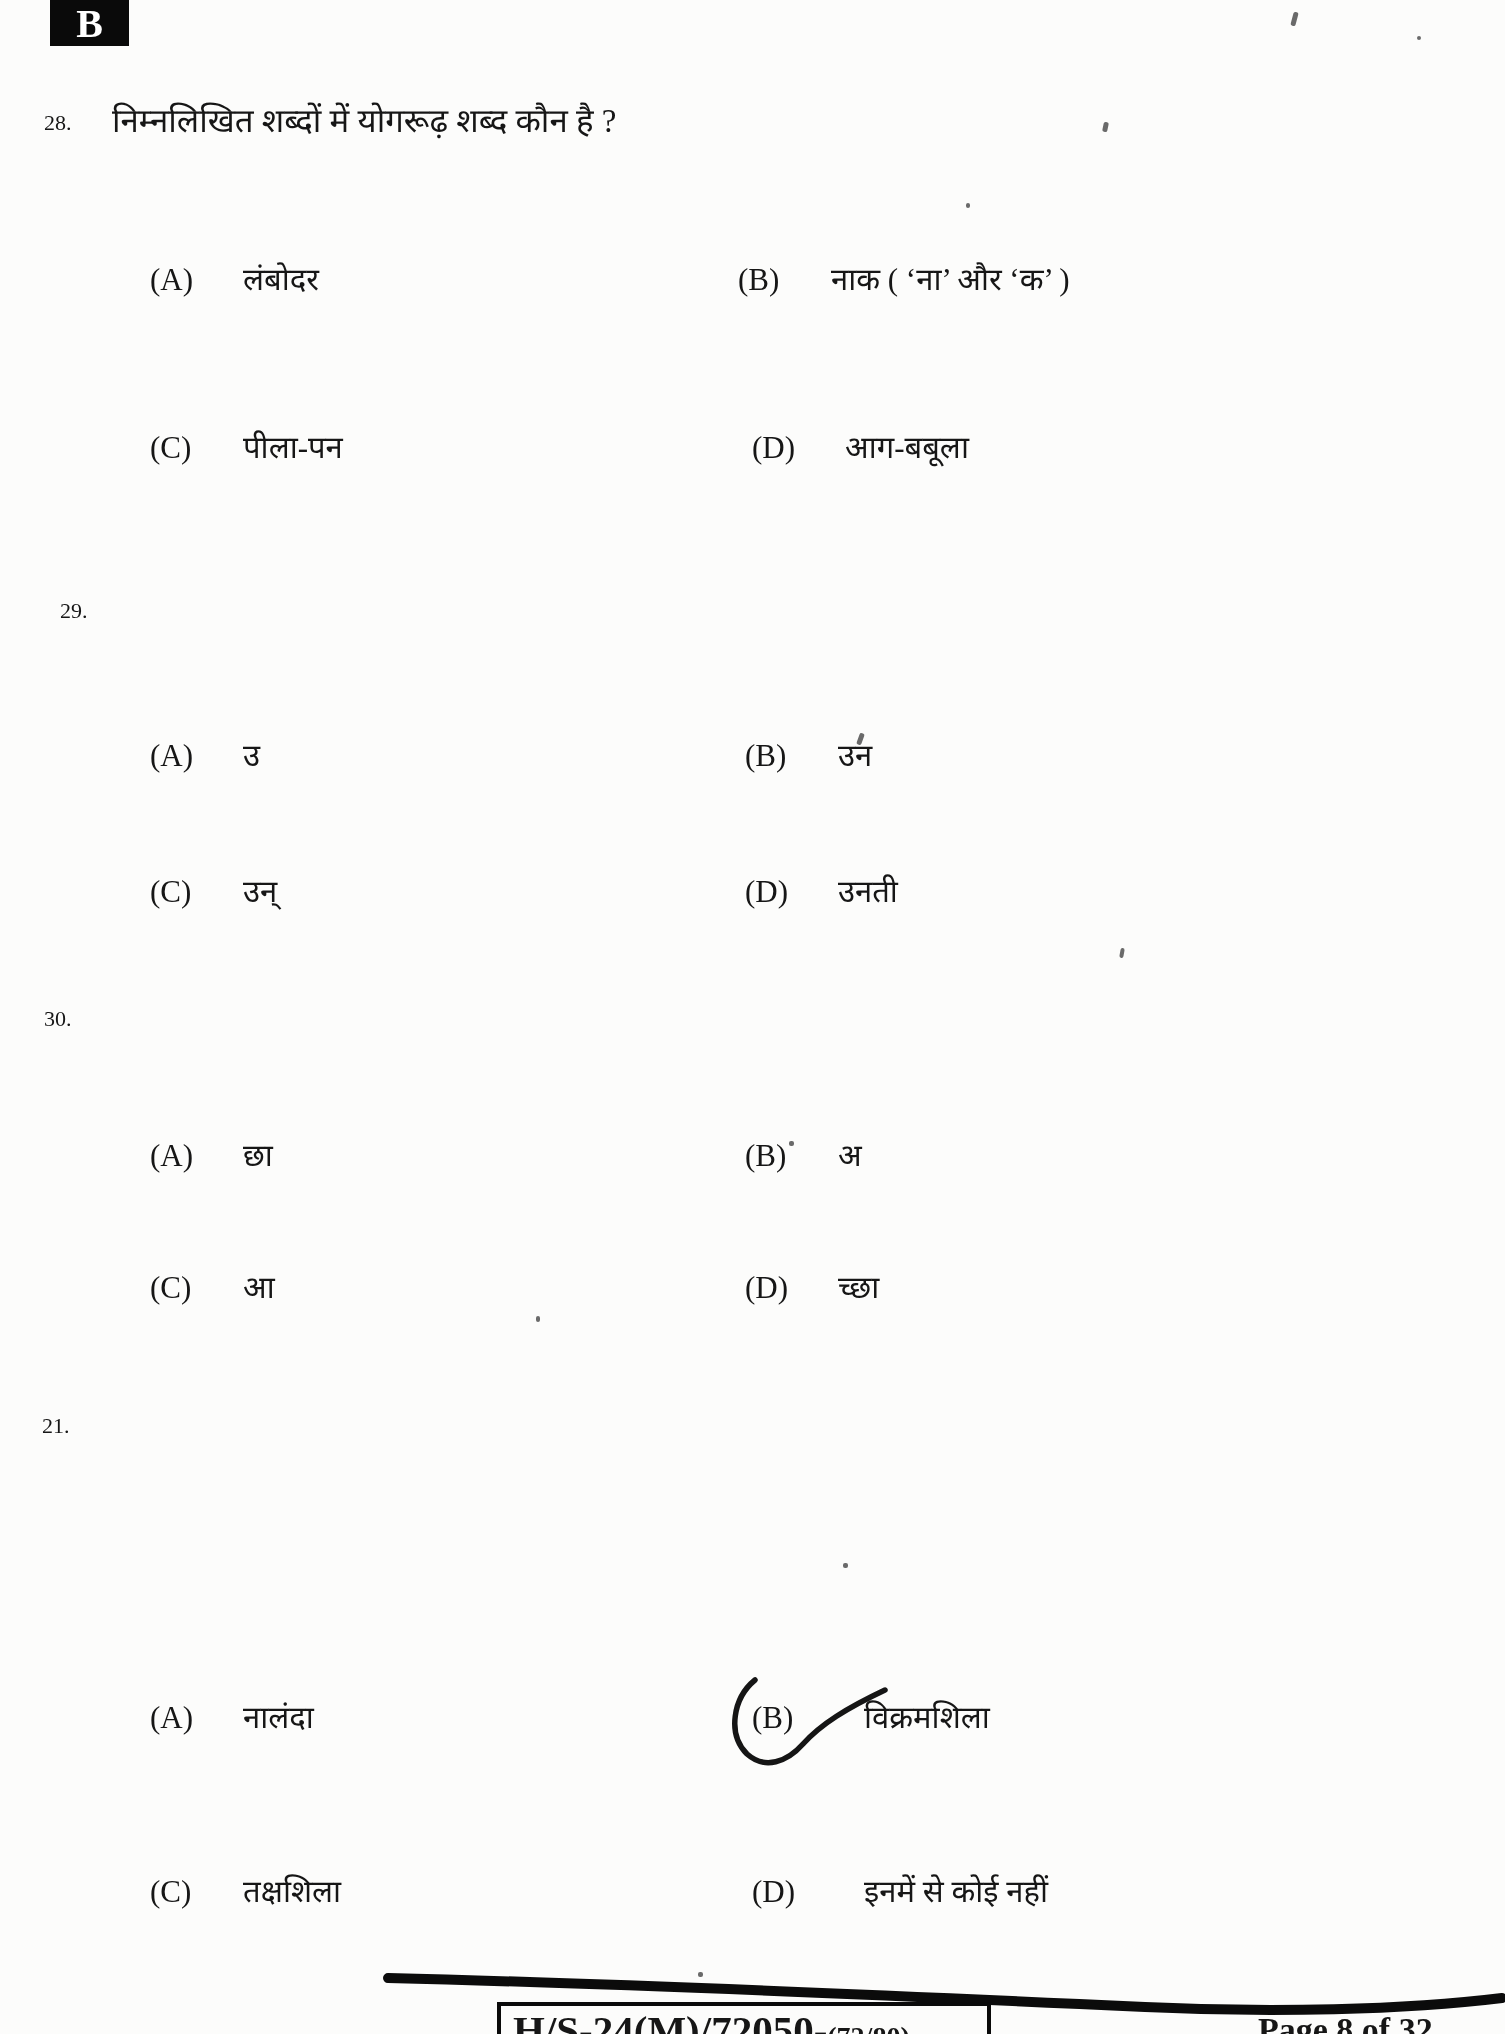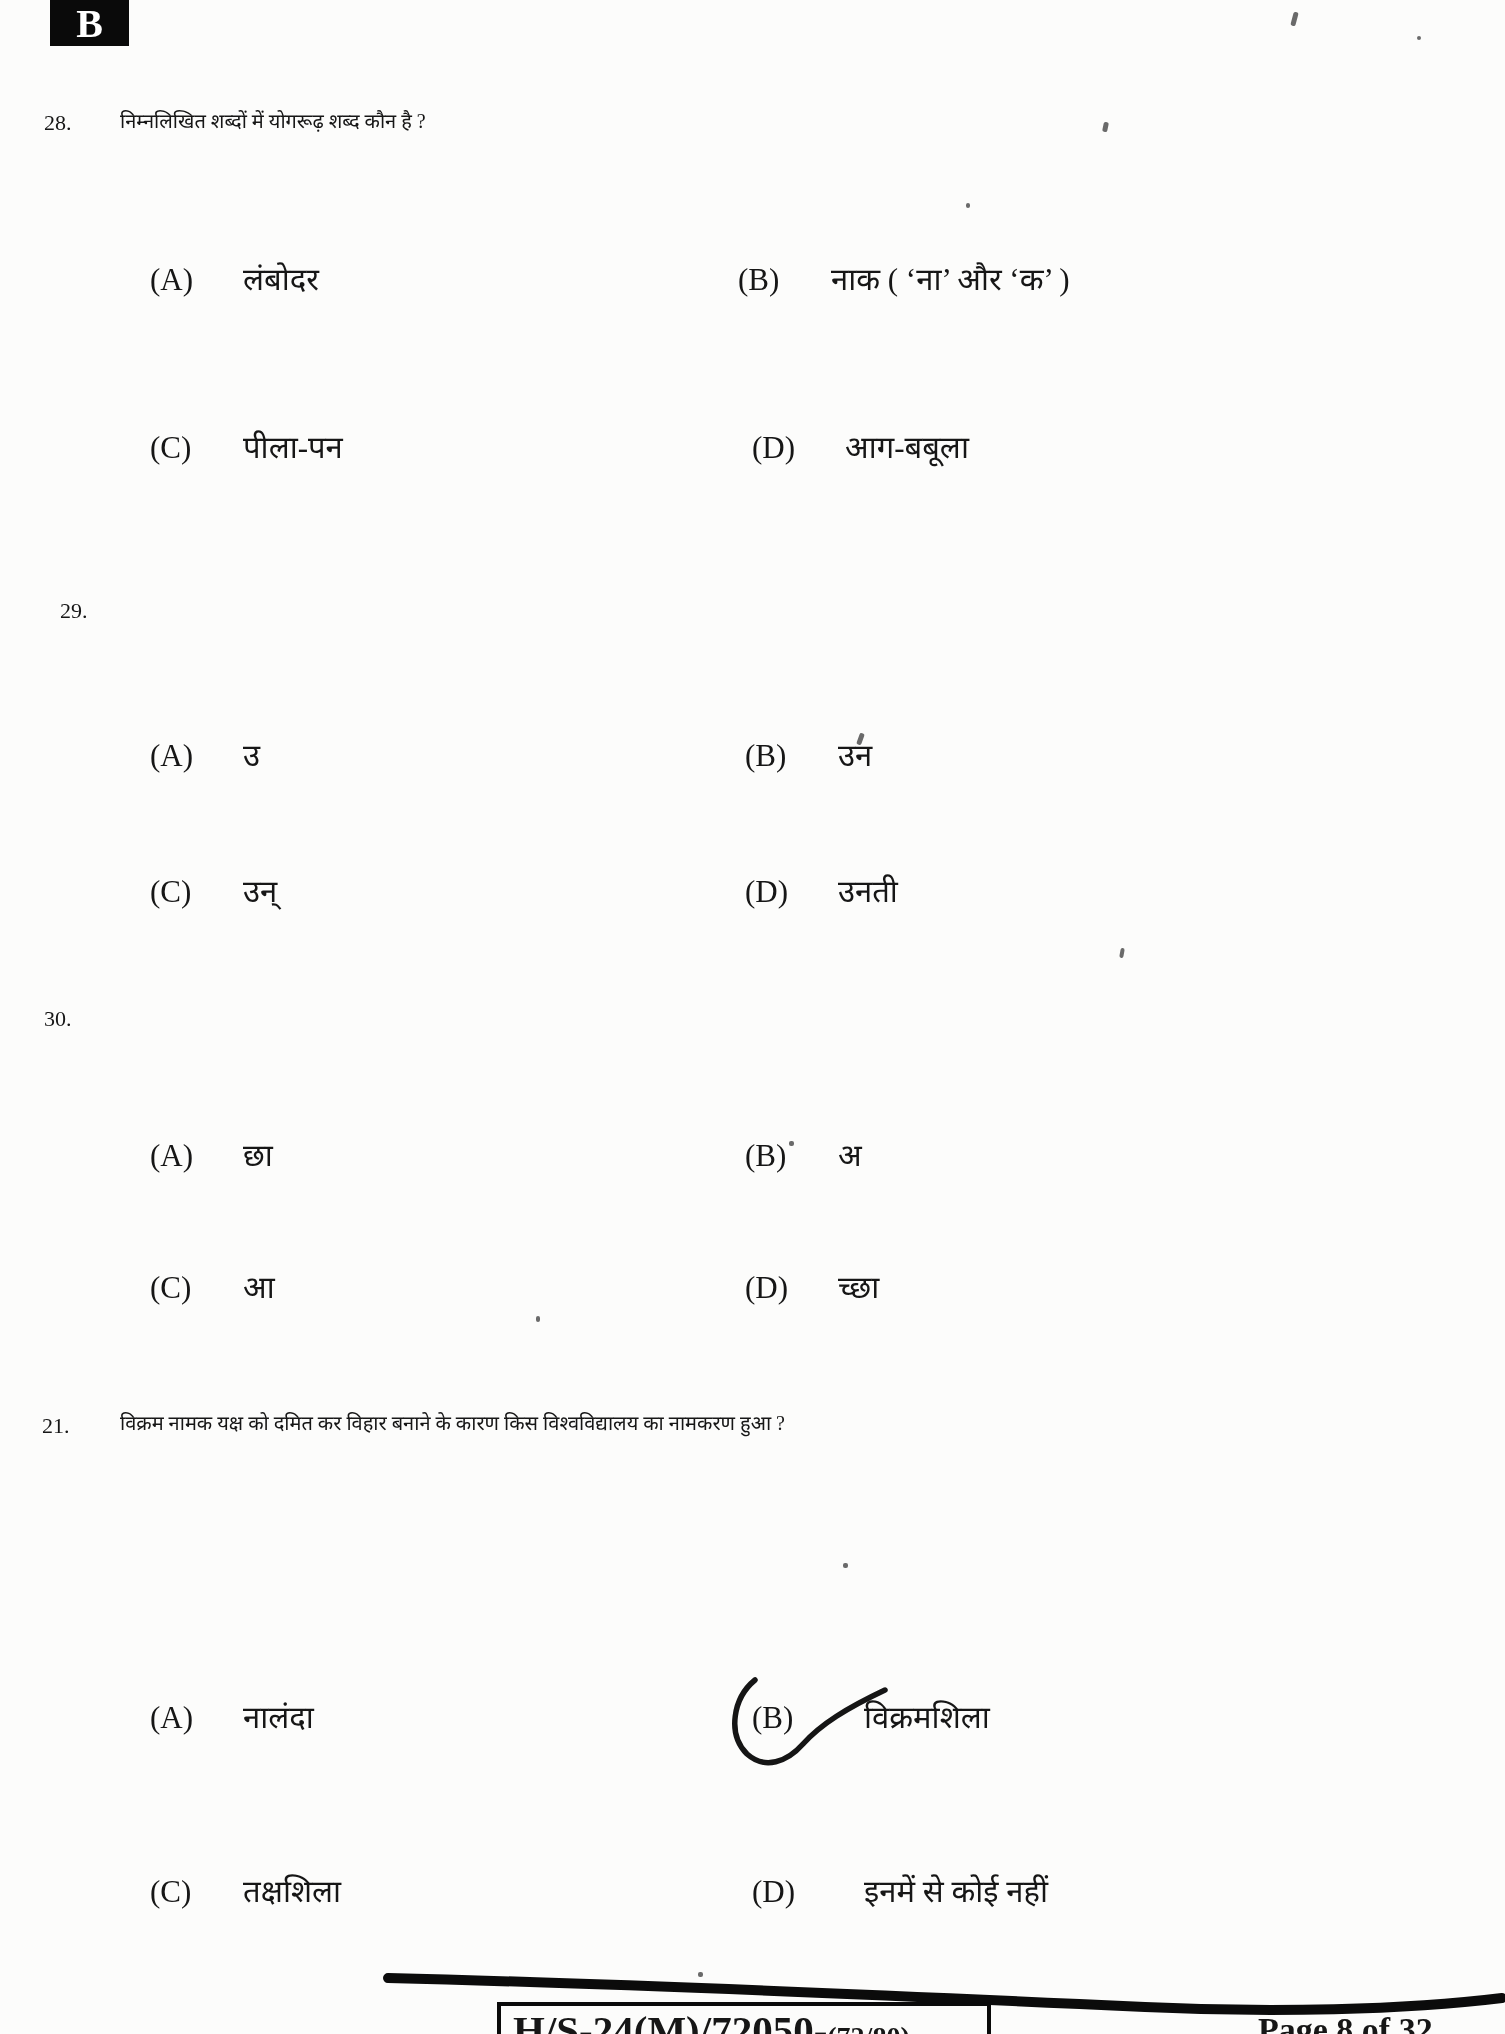--- a/index.html
+++ b/index.html
@@ -14,21 +14,21 @@
     background:#0a0a0a; color:#ffffff;
     font-size:40px; font-weight:bold;
     display:flex; align-items:center; justify-content:center;
     font-family:"Liberation Serif",serif;
   }
   .qnum {
     position:absolute; font-size:22px; line-height:46px;
     font-family:"Liberation Serif",serif;
   }
   .qtext {
-    position:absolute; font-size:20px; line-height:46px; white-space:nowrap;margin-left:8px;
+    position:absolute; font-size:33px; line-height:46px; white-space:nowrap;
   }
   .qtext.wrap {
     white-space:normal; width:1392px; line-height:130px;
   }
   .opt {
     position:absolute; display:flex; font-size:31px; line-height:60px;
   }
   .opt .letter { width:93px; flex:0 0 auto; font-family:"Liberation Serif",serif; }
   .opt .letter.w2 { width:112px; }
   .mark-svg { position:absolute; left:725px; top:1672px; }
@@ -103,21 +103,20 @@
   <div class="opt" style="left:150px;top:1258px">
     <span class="letter">(C)</span>
     <span class="otext">आ</span>
   </div>
   <div class="opt" style="left:745px;top:1258px">
     <span class="letter">(D)</span>
     <span class="otext">च्छा</span>
   </div>
 
   <span class="qnum" style="left:42px;top:1403px">21.</span>
-  <span class="qtext wrap" style="left:112px;top:1358px">विक्रम नामक यक्ष को दमित कर विहार बनाने के कारण किस विश्वविद्यालय का नामकरण हुआ ?</span>
   <div class="opt" style="left:150px;top:1688px">
     <span class="letter">(A)</span>
     <span class="otext">नालंदा</span>
   </div>
   <div class="opt" style="left:752px;top:1688px">
     <span class="letter w2">(B)</span>
     <span class="otext">विक्रमशिला</span>
   </div>
   <div class="opt" style="left:150px;top:1862px">
     <span class="letter">(C)</span>

